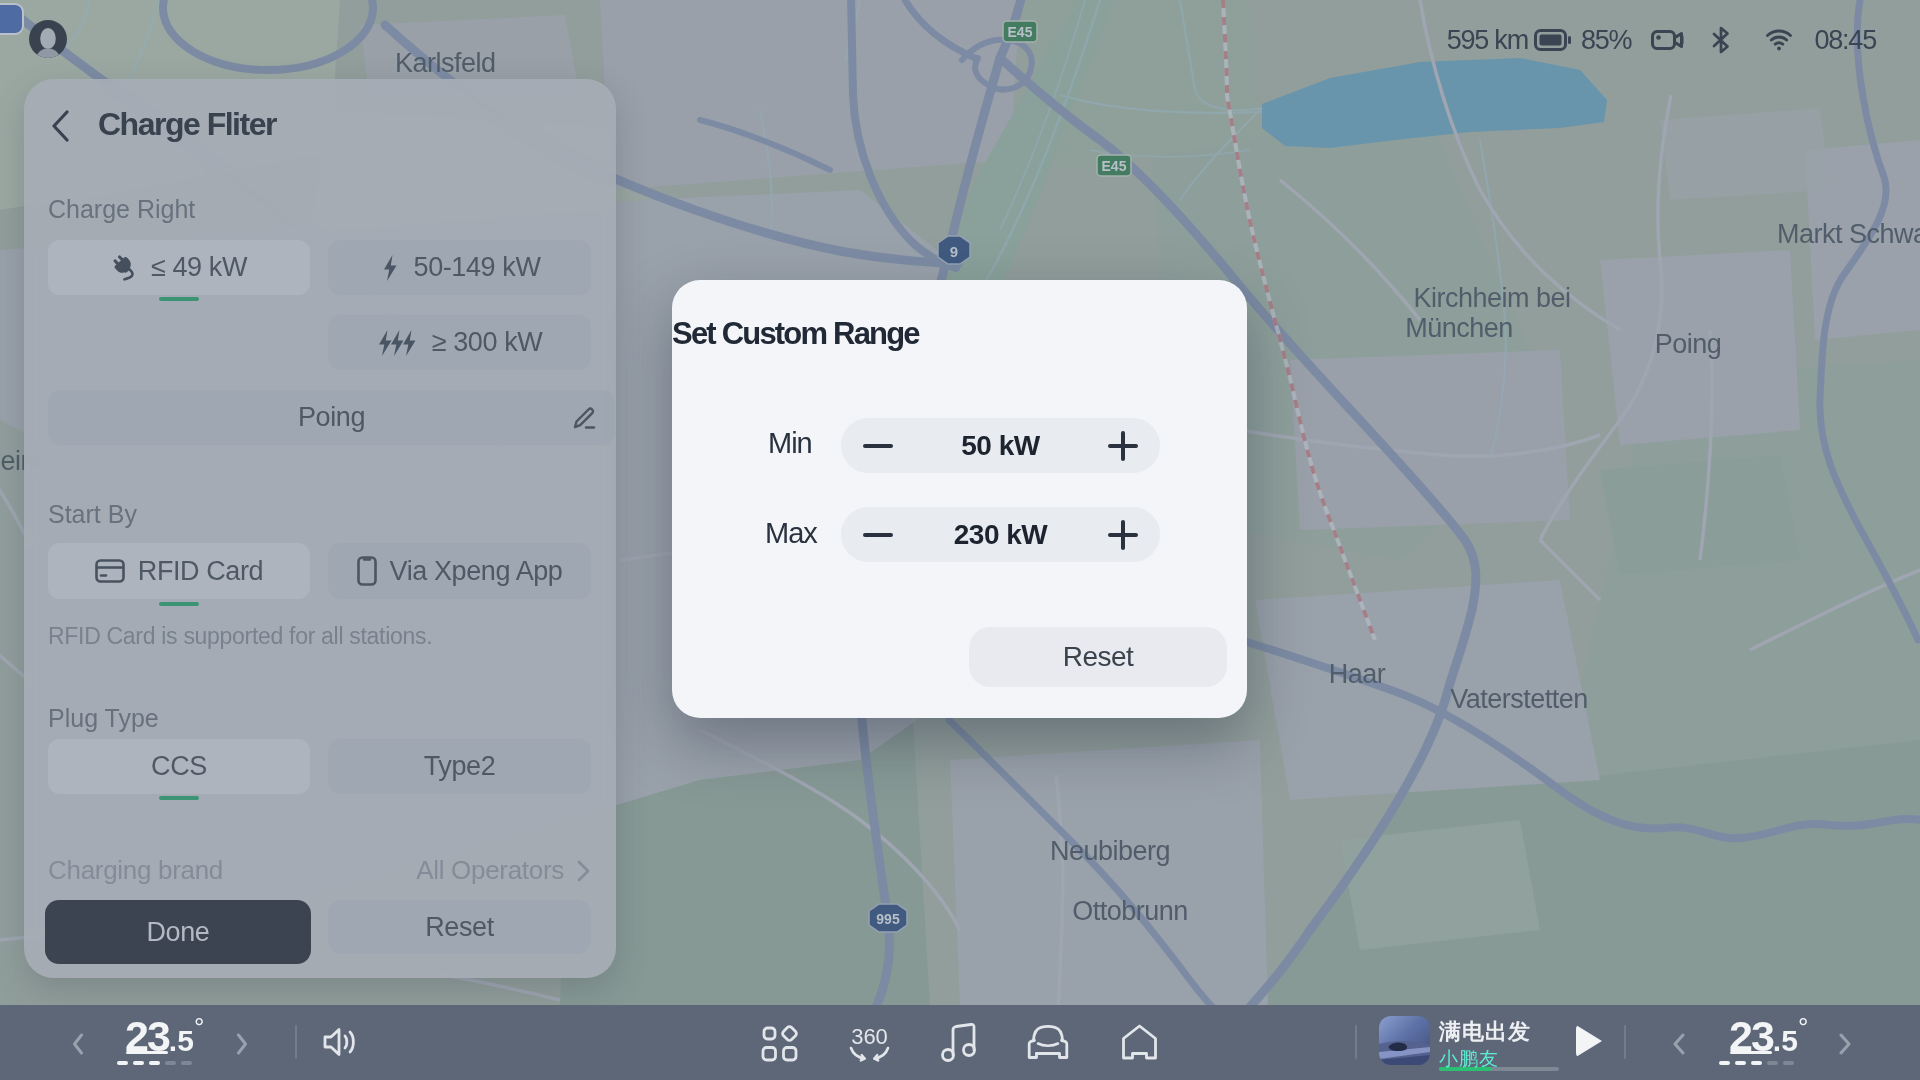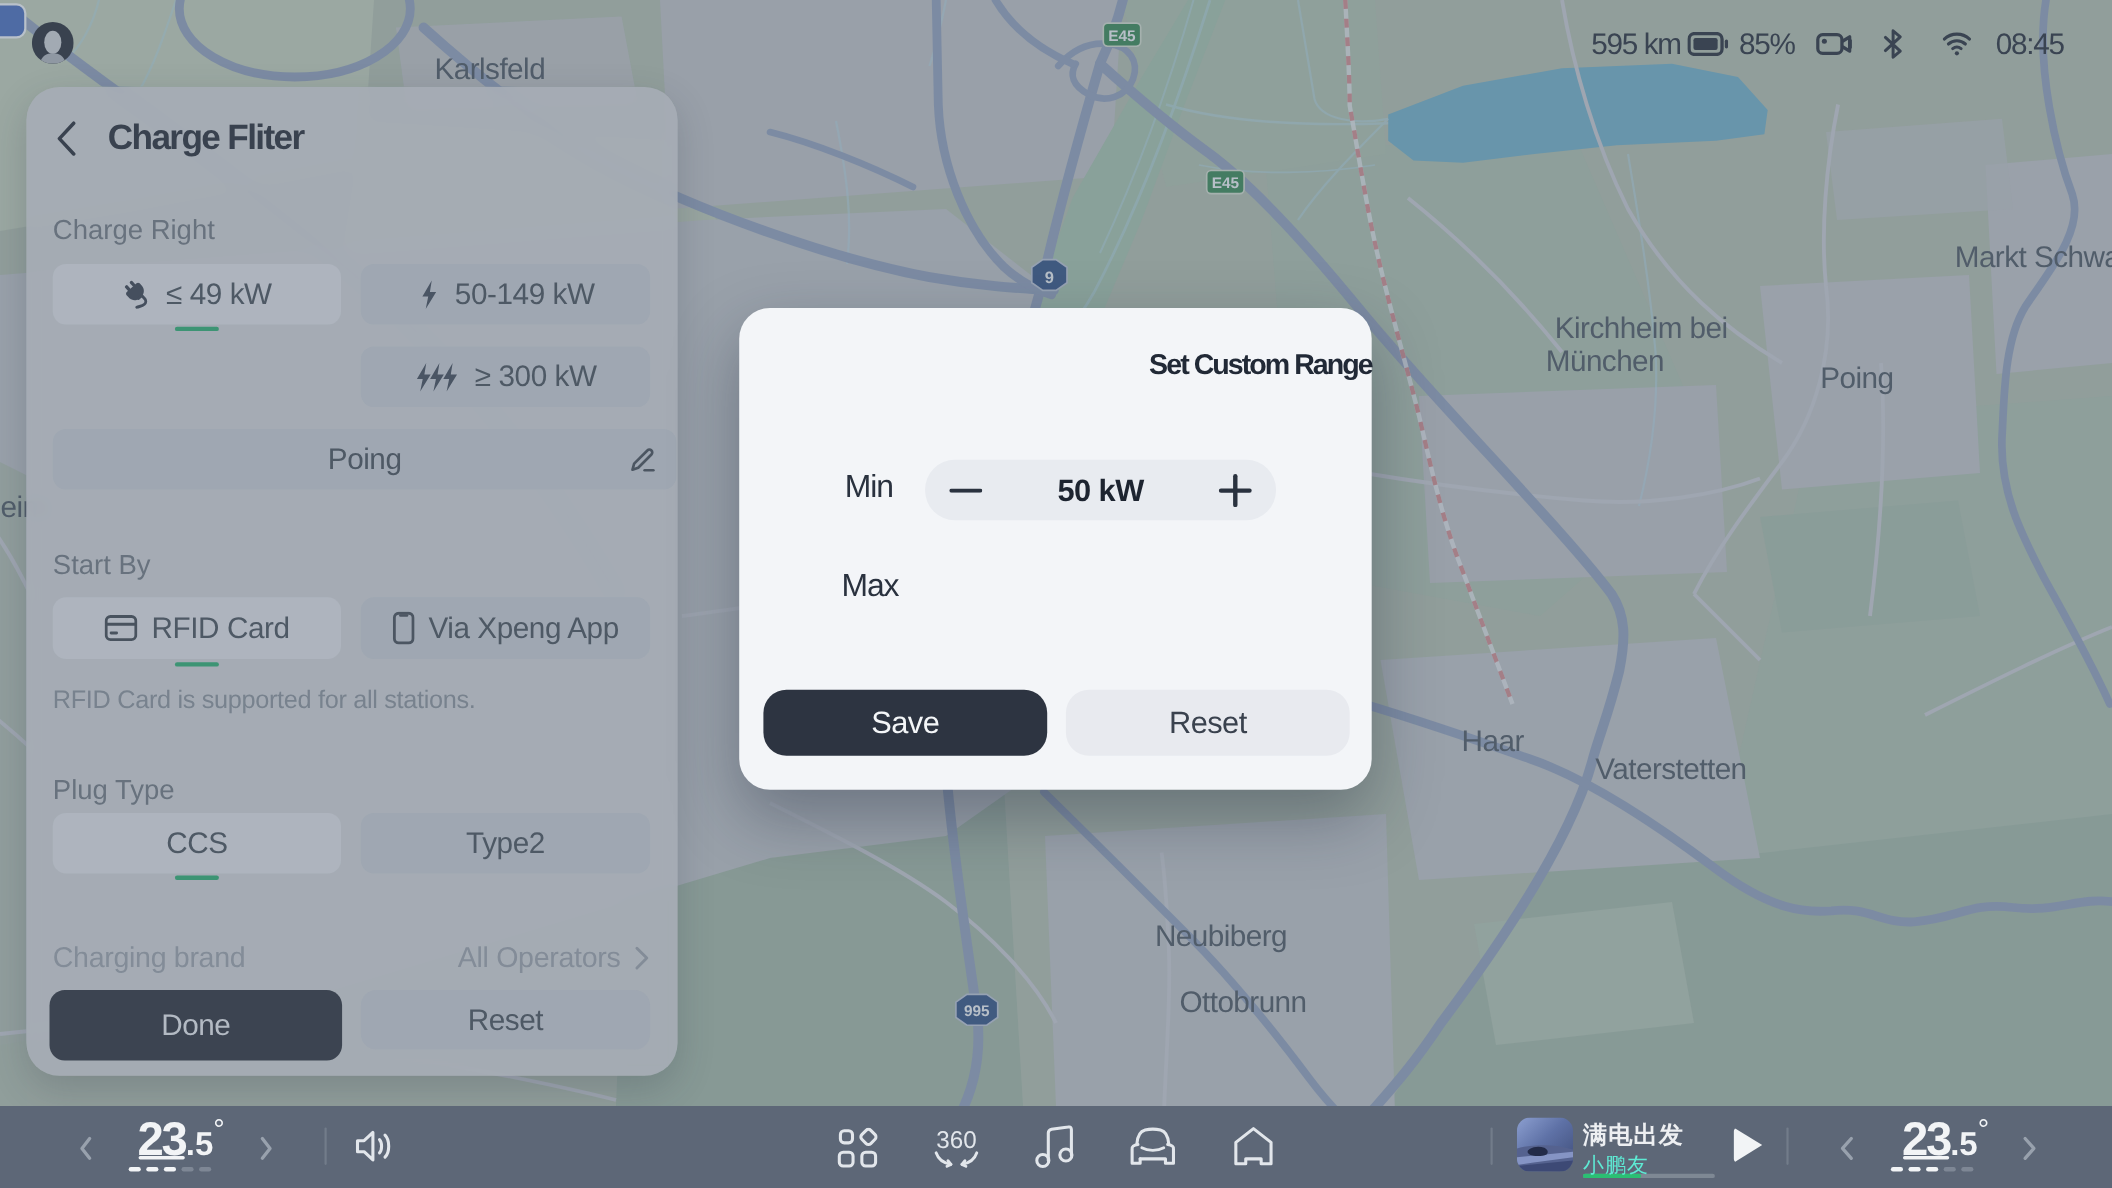--- a/index.html
+++ b/index.html
@@ -17,22 +17,22 @@
   .pbtn{position:absolute;height:55px;border-radius:12px;background:#9FA7B2;
         color:#4E5965;font-size:27px;letter-spacing:-0.4px;display:flex;align-items:center;
         justify-content:center;gap:13px;}
   .pbtn.sel{background:#AEB4BE;}
   .gline{position:absolute;width:40px;height:4px;border-radius:2px;background:#3D9474;}
   .caption{position:absolute;left:24px;font-size:23px;color:#78828E;letter-spacing:-0.3px;}
   
   #modal{position:absolute;left:672px;top:280px;width:575px;height:438px;
          background:#F3F5F8;border-radius:28px;
          box-shadow:0 24px 60px rgba(25,35,55,0.35);}
-  .mtitle{position:absolute;width:100%;top:36px;text-align:right;
-          font-size:26px;font-weight:600;color:#212936;letter-spacing:-1.8px;}
+  .mtitle{position:absolute;width:100%;top:36px;text-align:left;
+          font-size:31px;font-weight:600;color:#212936;letter-spacing:-1.8px;}
   .mlabel{position:absolute;font-size:29px;color:#2A323F;letter-spacing:-1px;}
   .stepper{position:absolute;left:169px;width:319px;height:55px;border-radius:27px;
            background:#E8EBF0;}
   .sval{position:absolute;width:100%;text-align:center;top:12px;font-size:28px;
         font-weight:600;color:#1D2430;letter-spacing:-0.5px;}
   .mbtn{position:absolute;top:347px;width:258px;height:60px;border-radius:21px;
         display:flex;align-items:center;justify-content:center;font-size:28px;letter-spacing:-0.5px;}
   
   #dock{position:absolute;left:0;top:1005px;width:1920px;height:75px;background:#5D6777;}
   .sep{position:absolute;top:20px;width:2px;height:34px;background:#727C8A;border-radius:1px;}
@@ -273,21 +273,30 @@
     <svg class="abs" style="left:22px;top:26px" width="30" height="4" viewBox="0 0 30 4">
         <rect width="30" height="4" rx="2" fill="#2A323F"></rect>
       </svg>
     <div class="sval">50 kW</div>
     <svg class="abs" style="right:22px;top:13px" width="30" height="30" viewBox="0 0 30 30">
       <rect y="13" width="30" height="4" rx="2" fill="#2A323F"></rect>
       <rect x="13" width="4" height="30" rx="2" fill="#2A323F"></rect>
     </svg>
   </div>
   <div class="mlabel" style="left:93px;top:237px">Max</div>
-  <div class="mbtn" style="left:22px;background:#2D3441;color:#F4F6F8">Save</div>
+  <div class="stepper" style="top:227px">
+    <svg class="abs" style="left:22px;top:26px" width="30" height="4" viewBox="0 0 30 4">
+        <rect width="30" height="4" rx="2" fill="#2A323F"></rect>
+      </svg>
+    <div class="sval">230 kW</div>
+    <svg class="abs" style="right:22px;top:13px" width="30" height="30" viewBox="0 0 30 30">
+      <rect y="13" width="30" height="4" rx="2" fill="#2A323F"></rect>
+      <rect x="13" width="4" height="30" rx="2" fill="#2A323F"></rect>
+    </svg>
+  </div>
   <div class="mbtn" style="left:297px;background:#E8EAEF;color:#3A424E">Reset</div>
 </div>
 
 <div id="dock">
   <svg class="chev" style="left:72px;top:28px" width="12" height="22" viewBox="0 0 12 22" fill="none">
     <path d="M 9.5,2 L 2.5,11 L 9.5,20" stroke="#98A1AD" stroke-width="3" stroke-linecap="round" stroke-linejoin="round"></path>
   </svg>
   <div class="abs" style="left:125px;top:7px;color:#F2F4F6;white-space:nowrap">
     <span style="font-size:43px;font-weight:700;letter-spacing:-2px">23</span><span style="font-size:30px;font-weight:700">.5</span><span style="font-size:26px;position:relative;top:-15px">°</span>
   </div>

